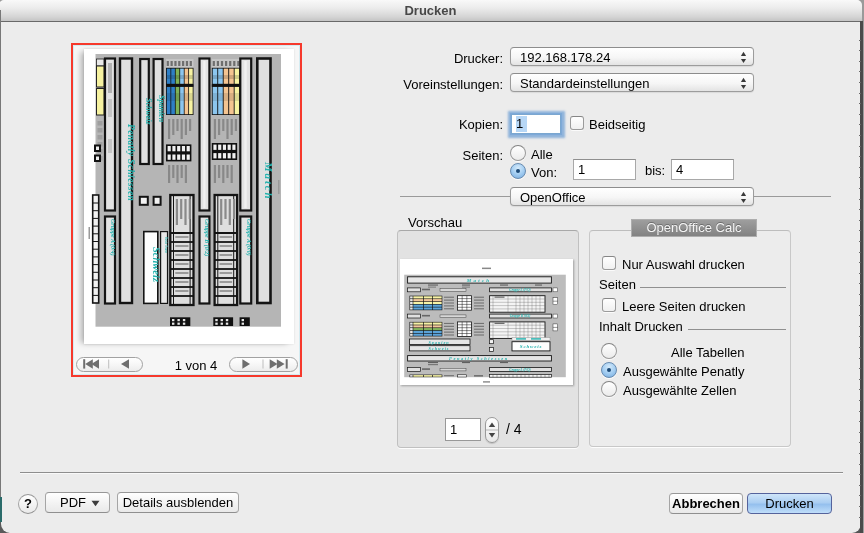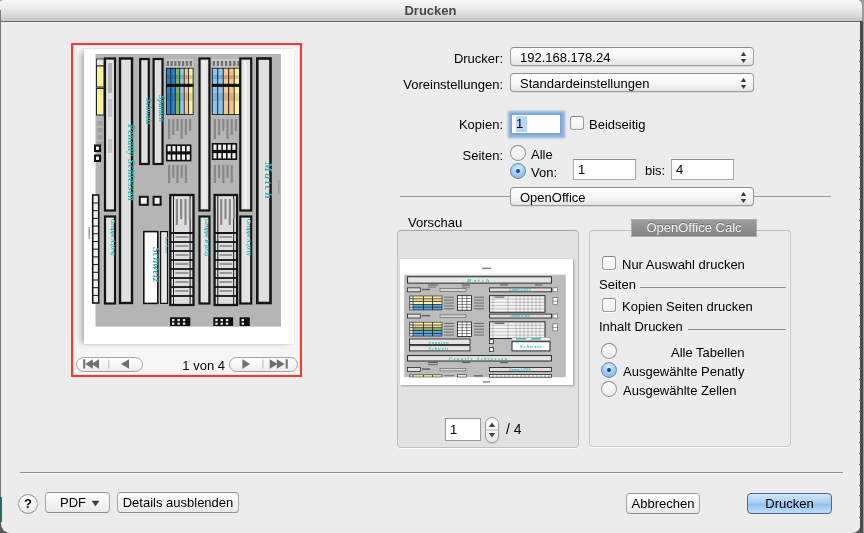--- a/index.html
+++ b/index.html
@@ -304,21 +304,21 @@
   </div>
   <div class="navpill" style="left:156.3px; top:312.3px; width:68.3px;">
     <svg width="65" height="12" viewBox="0 0 65 12" style="position:absolute;left:0;top:0;">
       <path d="M20 6 L12.4 1.3 L12.4 10.7 Z" fill="#6e6e6e"></path>
       <rect x="32.5" y="1.5" width="1" height="9" fill="#bdbdbd"></rect>
       <path d="M47.5 6 L39.7 1.3 L39.7 10.7 Z" fill="#6e6e6e"></path>
       <path d="M54.6 6 L46.8 1.3 L46.8 10.7 Z" fill="#6e6e6e"></path>
       <rect x="55.7" y="1.2" width="2" height="9.4" fill="#6e6e6e"></rect>
     </svg>
   </div>
-  <div class="ptext" style="left:76px; top:313px; width:76px; text-align:right;">1 von 4</div>
+  <div class="ptext" style="left:85px; top:313px; width:76px; text-align:center;">1 von 4</div>
 </div>
 
 <div class="lbl" style="left:380px; top:51px; width:123px;">Drucker:</div>
 <div class="popup" style="left:510px; top:47px; width:244px;">192.168.178.24<svg class="arr" viewBox="0 0 7 15" width="7" height="15">
       <path d="M3.5 0.7 L6.1 4.9 L0.9 4.9 Z" fill="#3a3a3a"></path>
       <path d="M3.5 12.1 L6.1 7.9 L0.9 7.9 Z" fill="#3a3a3a"></path>
     </svg></div>
 
 <div class="lbl" style="left:380px; top:77px; width:123px;">Voreinstellungen:</div>
 <div class="popup" style="left:510px; top:73px; width:244px;">Standardeinstellungen<svg class="arr" viewBox="0 0 7 15" width="7" height="15">
@@ -542,39 +542,39 @@
 </div>
 <div class="ptext" style="left:506px; top:421px; font-size:14px;">/ 4</div>
 
 <div id="calc-panel"></div>
 <div id="calc-tab">OpenOffice Calc</div>
 <div class="cbox" style="left:602px; top:256px;"></div>
 <div class="lbl lft" style="left:622px; top:257px;">Nur Auswahl drucken</div>
 <div class="lbl lft" style="left:599px; top:277px;">Seiten</div>
 <div class="hline" style="left:640px; top:287px; width:146px; background:#909090;"></div>
 <div class="cbox" style="left:602px; top:298px;"></div>
-<div class="lbl lft" style="left:622px; top:299px;">Kopien Seiten drucken</div>
+<div class="lbl lft" style="left:622px; top:299px;">Leere Seiten drucken</div>
 <div class="lbl lft" style="left:599px; top:319px;">Inhalt Drucken</div>
 <div class="hline" style="left:688px; top:329px; width:98px; background:#909090;"></div>
 <div class="radio" style="left:601px; top:343px;"></div>
 <div class="lbl lft" style="left:623px; top:345px;margin-left:48px;">Alle Tabellen</div>
 <div class="radio sel" style="left:601px; top:362px;"></div>
 <div class="lbl lft" style="left:623px; top:364px;">Ausgewählte Penatly</div>
 <div class="radio" style="left:601px; top:381px;"></div>
 <div class="lbl lft" style="left:623px; top:383px;">Ausgewählte Zellen</div>
 
 <div class="hline" style="left:20px; top:472px; width:823px; background:#8e8e8e; box-shadow:0 1px 0 rgba(255,255,255,.7);"></div>
 <div class="btn" style="left:18px; top:494px; width:20px; height:20px; border-radius:50%; font-weight:bold; line-height:18px;">?</div>
 <div class="btn" style="left:45px; top:492px; width:65px;">
     <span style="position:absolute; left:14px; top:0; line-height:19px;">PDF</span>
     <svg width="9" height="7" viewBox="0 0 9 7" style="position:absolute; right:9px; top:7px;">
       <path d="M0.5 0.8 L8.5 0.8 L4.5 6.2 Z" fill="#3d3d3d"></path>
     </svg>
   </div>
 <div class="btn" style="left:117px; top:492px; width:122px;">Details ausblenden</div>
-<div class="btn" style="left:626px; top:493px; width:74px;">Abbrechen</div>
+<div class="btn" style="left:669px; top:493px; width:74px;font-weight:bold;">Abbrechen</div>
 <div class="btn" style="left:747px; top:493px; width:85px; background:linear-gradient(#cfe5f9 0%, #abcef2 45%, #95c0ee 55%, #c0defa 100%); border-color:#55639c; color:#000;">Drucken</div>
 
 <div style="position:absolute; left:860.3px; top:21px; width:2.6px; height:512px; background:#4a4a4a;"></div>
 <div style="position:absolute; left:862.9px; top:21px; width:1.1px; height:512px; background:#9d9d9d;"></div>
 <div style="position:absolute; left:858.5px; top:30px; width:2px; height:495px; background:repeating-linear-gradient(to bottom, transparent 0, transparent 9.6px, #6a6a6a 9.6px, #6a6a6a 10.6px);"></div>
 <div style="position:absolute; left:0px; top:497px; width:2px; height:25px; background:#2a6b6a;"></div>
 <div style="position:absolute; left:0px; top:10px; width:1px; height:487px; background:#787878;"></div>
 
 </body></html>

